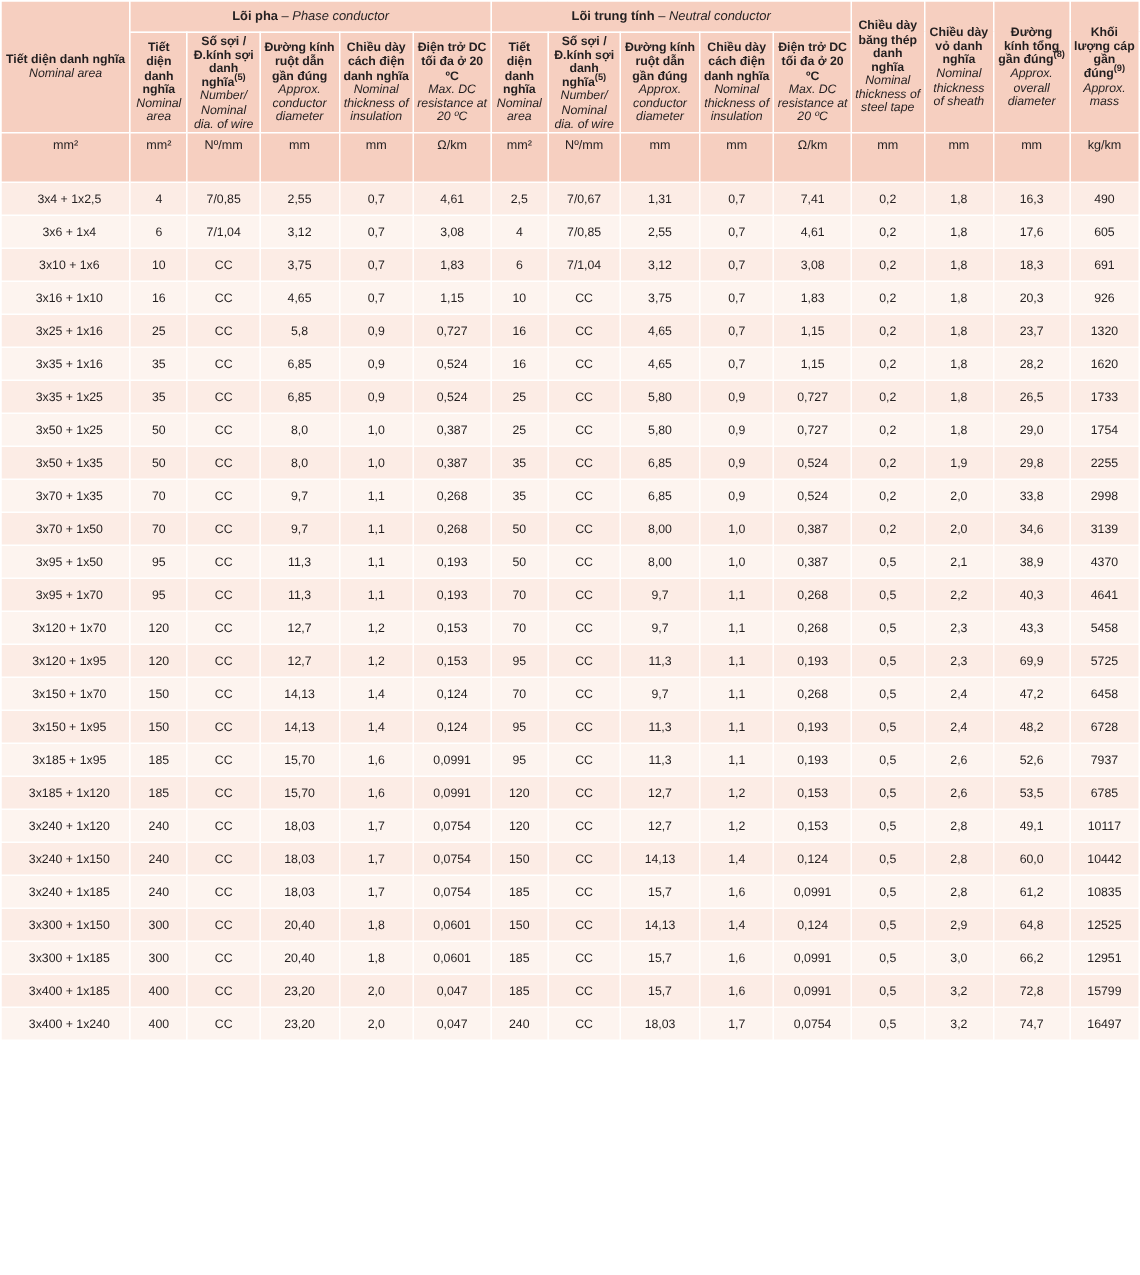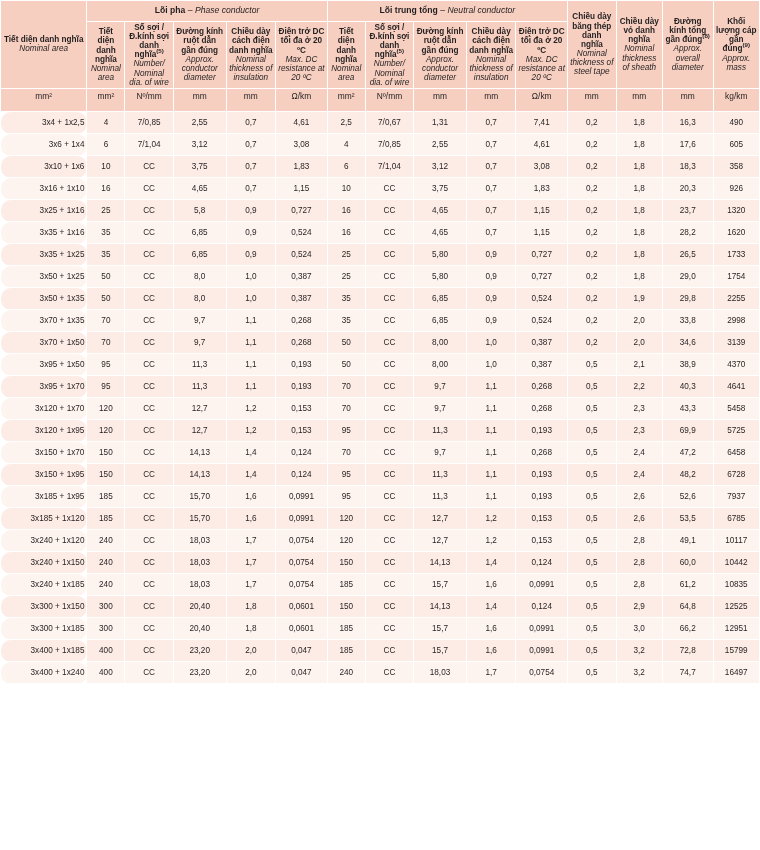--- a/index.html
+++ b/index.html
@@ -42,21 +42,21 @@
   thead td.grouphdr {
     vertical-align: middle;
     padding-top: 5px;
     padding-bottom: 5px;
     font-size: 8.6px;
     margin-top: 10px;
   }
   thead td.unit {
     vertical-align: middle;
     padding-top: 3px;
-    padding-bottom: 10px;
+    padding-bottom: 20px;
     font-size: 8.4px;
   }
   .vi {
     font-weight: bold;
     display: block;
   }
   .en {
     font-style: italic;
     display: block;
     font-weight: normal;
@@ -65,23 +65,22 @@
     display: inline;
   }
   tbody td {
     background: #fcece5;
     height: 19px;
   }
   tbody tr.alt td {
     background: #fdf4ef;
   }
   tbody td.first {
-    text-align: right;
+    text-align: center;
     padding-left: 7px;
-    border-radius: 10px;
   }
   sup {
     font-size: 6.2px;
     vertical-align: super;
     line-height: 0;
   }
 </style>
 </head>
 <body>
 
@@ -109,21 +108,21 @@
         <td rowspan="2">
           <span class="vi">Tiết diện danh nghĩa</span>
           <span class="en">Nominal area</span>
         </td>
         <td class="grouphdr" colspan="5">
           <span class="vi">Lõi pha</span>
           <span> – </span>
           <span class="en">Phase conductor</span>
         </td>
         <td class="grouphdr" colspan="5">
-          <span class="vi">Lõi trung tổng</span>
+          <span class="vi">Lõi trung tính</span>
           <span> – </span>
           <span class="en">Neutral conductor</span>
         </td>
         <td rowspan="2">
           <span class="vi">Chiều dày băng thép danh nghĩa</span>
           <span class="en">Nominal thickness of steel tape</span>
         </td>
         <td rowspan="2">
           <span class="vi">Chiều dày vỏ danh nghĩa</span>
           <span class="en">Nominal thickness of sheath</span>
@@ -240,21 +239,21 @@
           <td>0,7</td>
           <td>1,83</td>
           <td>6</td>
           <td>7/1,04</td>
           <td>3,12</td>
           <td>0,7</td>
           <td>3,08</td>
           <td>0,2</td>
           <td>1,8</td>
           <td>18,3</td>
-          <td>358</td>
+          <td>691</td>
         </tr>
         <tr class="alt">
           <td class="first">3x16 + 1x10</td>
           <td>16</td>
           <td>CC</td>
           <td>4,65</td>
           <td>0,7</td>
           <td>1,15</td>
           <td>10</td>
           <td>CC</td>

